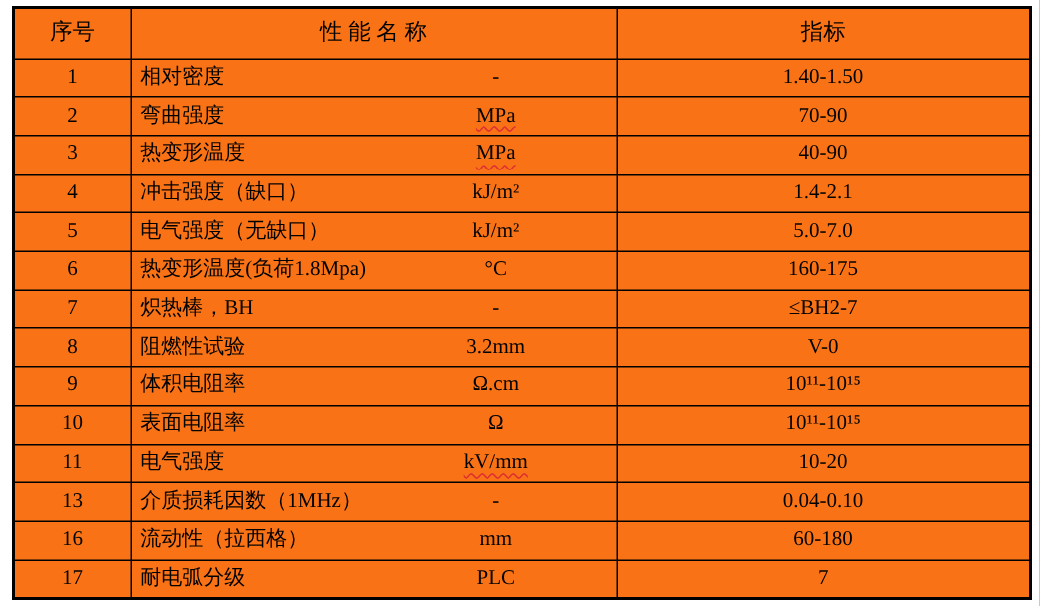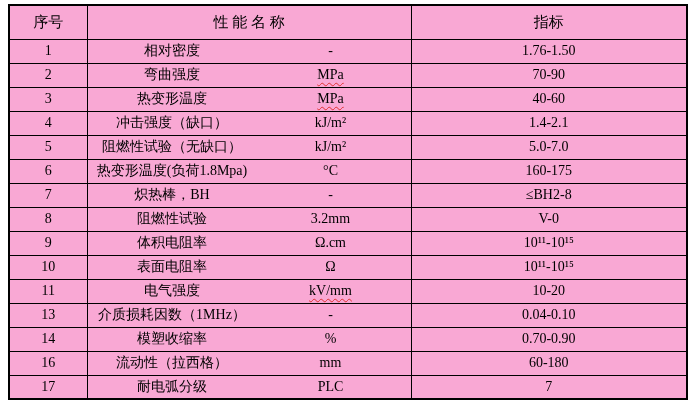--- a/index.html
+++ b/index.html
@@ -3,36 +3,36 @@
 <meta charset="utf-8">
 <style>
   html,body{margin:0;padding:0;}
   body{
     width:693px;height:404px;position:relative;background:#ffffff;
     font-family:"Liberation Serif","DejaVu Serif",serif;color:#000;
   }
   table.doc-table{
     position:absolute;left:8px;top:4px;width:678px;height:396px;
     border-collapse:collapse;table-layout:fixed;
-    border:2px solid #000;background:#f9a8d4;
+    border:2px solid #000;background:#f97316;
   }
   col.c-num{width:78px;}
   col.c-name{width:324px;}
   col.c-val{width:276px;}
   th,td{
     border:1px solid #000;padding:0;margin:0;
     font-size:14px;font-weight:normal;line-height:1;
     overflow:hidden;white-space:nowrap;
   }
   thead tr{height:34px;}
   thead th{font-size:15px;text-align:center;}
   tbody tr{height:21px;}
   td.num-cell, td.val-cell{text-align:center;}
   td.name-cell .namewrap{display:flex;align-items:center;width:100%;}
-  td.name-cell .prop-name{flex:1 1 auto;padding-left:6px;text-align:center;}
+  td.name-cell .prop-name{flex:1 1 auto;padding-left:6px;text-align:left;}
   td.name-cell .prop-unit{flex:0 0 160px;text-align:center;}
   .squiggle{
     text-decoration-line:underline;
     text-decoration-style:wavy;
     text-decoration-color:#e03030;
     text-decoration-thickness:1px;
     text-underline-offset:3px;
   }
 </style>
 </head>
@@ -53,21 +53,21 @@
   </thead>
   <tbody id="rows-body">
   <tr>
     <td class="num-cell">1</td>
     <td class="name-cell">
       <div class="namewrap">
         <span class="prop-name">相对密度</span>
         <span class="prop-unit">-</span>
       </div>
     </td>
-    <td class="val-cell">1.76-1.50</td>
+    <td class="val-cell">1.40-1.50</td>
   </tr>
 
   <tr>
     <td class="num-cell">2</td>
     <td class="name-cell">
       <div class="namewrap">
         <span class="prop-name">弯曲强度</span>
         <span class="prop-unit squiggle">MPa</span>
       </div>
     </td>
@@ -75,39 +75,39 @@
   </tr>
 
   <tr>
     <td class="num-cell">3</td>
     <td class="name-cell">
       <div class="namewrap">
         <span class="prop-name">热变形温度</span>
         <span class="prop-unit squiggle">MPa</span>
       </div>
     </td>
-    <td class="val-cell">40-60</td>
+    <td class="val-cell">40-90</td>
   </tr>
 
   <tr>
     <td class="num-cell">4</td>
     <td class="name-cell">
       <div class="namewrap">
         <span class="prop-name">冲击强度（缺口）</span>
         <span class="prop-unit">kJ/m²</span>
       </div>
     </td>
     <td class="val-cell">1.4-2.1</td>
   </tr>
 
   <tr>
     <td class="num-cell">5</td>
     <td class="name-cell">
       <div class="namewrap">
-        <span class="prop-name">阻燃性试验（无缺口）</span>
+        <span class="prop-name">电气强度（无缺口）</span>
         <span class="prop-unit">kJ/m²</span>
       </div>
     </td>
     <td class="val-cell">5.0-7.0</td>
   </tr>
 
   <tr>
     <td class="num-cell">6</td>
     <td class="name-cell">
       <div class="namewrap">
@@ -119,21 +119,21 @@
   </tr>
 
   <tr>
     <td class="num-cell">7</td>
     <td class="name-cell">
       <div class="namewrap">
         <span class="prop-name">炽热棒，BH</span>
         <span class="prop-unit">-</span>
       </div>
     </td>
-    <td class="val-cell">≤BH2-8</td>
+    <td class="val-cell">≤BH2-7</td>
   </tr>
 
   <tr>
     <td class="num-cell">8</td>
     <td class="name-cell">
       <div class="namewrap">
         <span class="prop-name">阻燃性试验</span>
         <span class="prop-unit">3.2mm</span>
       </div>
     </td>
@@ -178,30 +178,20 @@
     <td class="num-cell">13</td>
     <td class="name-cell">
       <div class="namewrap">
         <span class="prop-name">介质损耗因数（1MHz）</span>
         <span class="prop-unit">-</span>
       </div>
     </td>
     <td class="val-cell">0.04-0.10</td>
   </tr>
 
-  <tr>
-    <td class="num-cell">14</td>
-    <td class="name-cell">
-      <div class="namewrap">
-        <span class="prop-name">模塑收缩率</span>
-        <span class="prop-unit">%</span>
-      </div>
-    </td>
-    <td class="val-cell">0.70-0.90</td>
-  </tr>
 
 
   <tr>
     <td class="num-cell">16</td>
     <td class="name-cell">
       <div class="namewrap">
         <span class="prop-name">流动性（拉西格）</span>
         <span class="prop-unit">mm</span>
       </div>
     </td>

